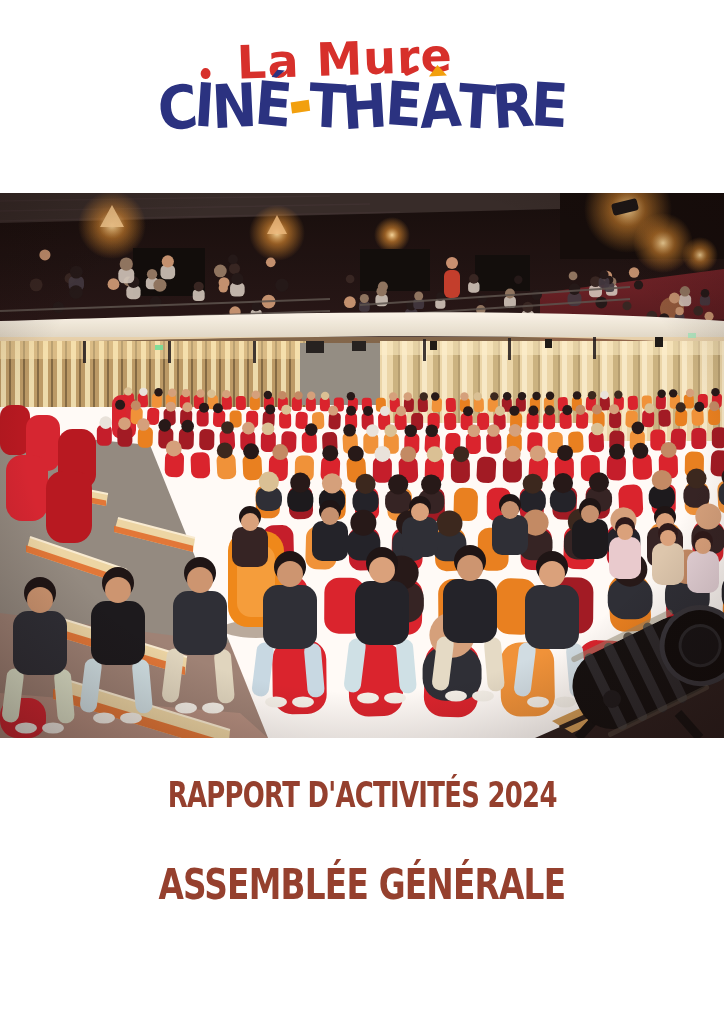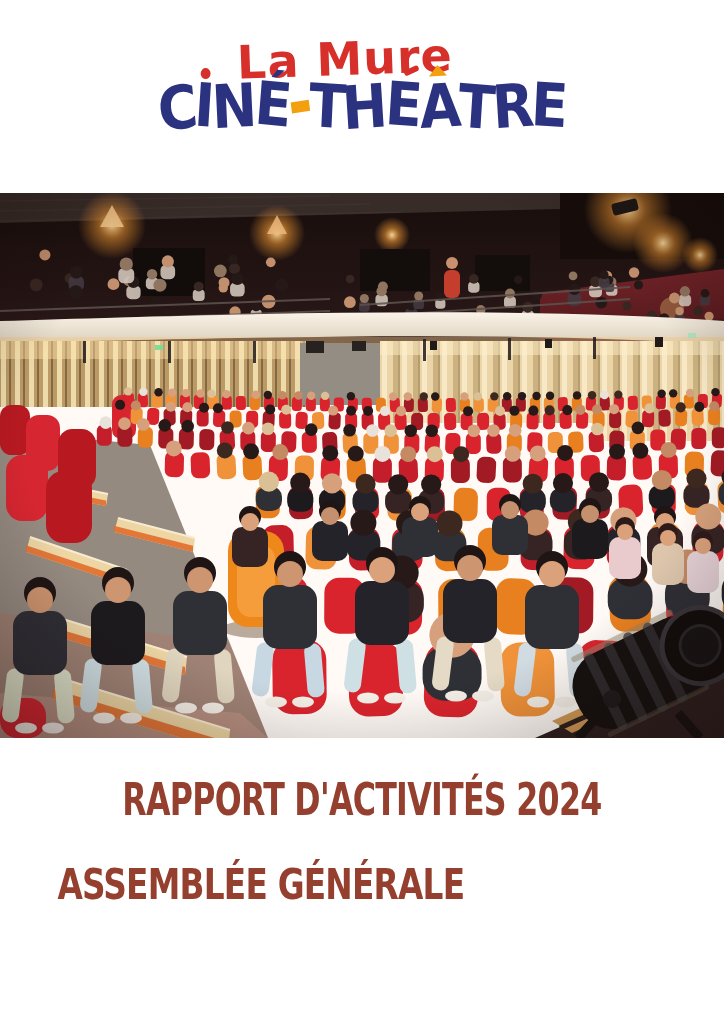--- a/index.html
+++ b/index.html
@@ -36,24 +36,24 @@
   .ch-acirc::before{
     content:''; position:absolute; top:-11px; left:50%; transform:translateX(-50%);
     width:0; height:0; border-left:10px solid transparent; border-right:10px solid transparent;
     border-bottom:11px solid var(--logo-orange);
   }
   
   .photo{position:absolute; top:193px; left:0; width:724px; height:545px; display:block;}
   
   .title-report{
     position:absolute; top:774px; left:0; width:724px; text-align:center;
-    font-weight:bold; font-size:44px; color:var(--title-brown); letter-spacing:-1px;
+    font-weight:bold; font-size:36px; color:var(--title-brown); letter-spacing:-1px;
   }
   .title-assembly{
-    position:absolute; top:864px; left:0; width:724px; 
+    position:absolute; top:864px; left:0; width:724px; text-align:center;
     font-weight:bold; font-size:42px; color:var(--title-brown);
     letter-spacing:-1px; line-height:1.02;
   }
   .condense{display:inline-block; transform:scaleX(.72); transform-origin:center; white-space:nowrap;}
   .condense2{display:inline-block; transform:scaleX(.78); transform-origin:center; white-space:nowrap;}
 </style>
 </head>
 <body>
 
 <div class="page">

